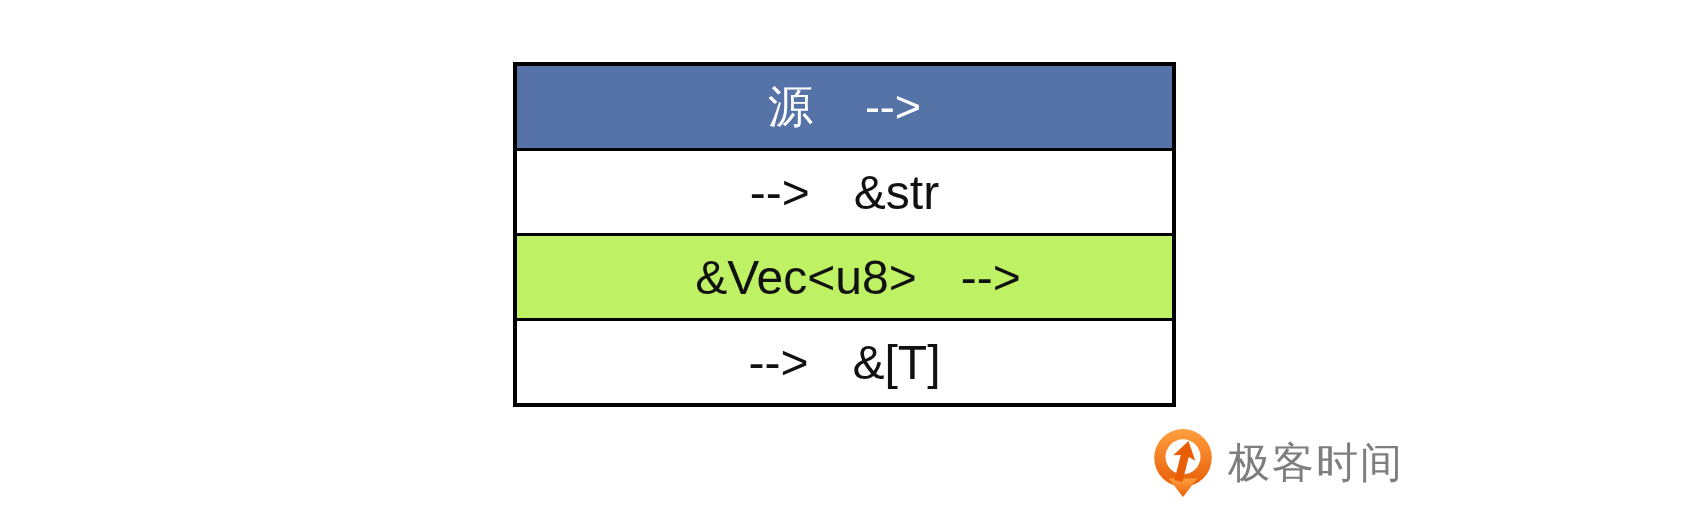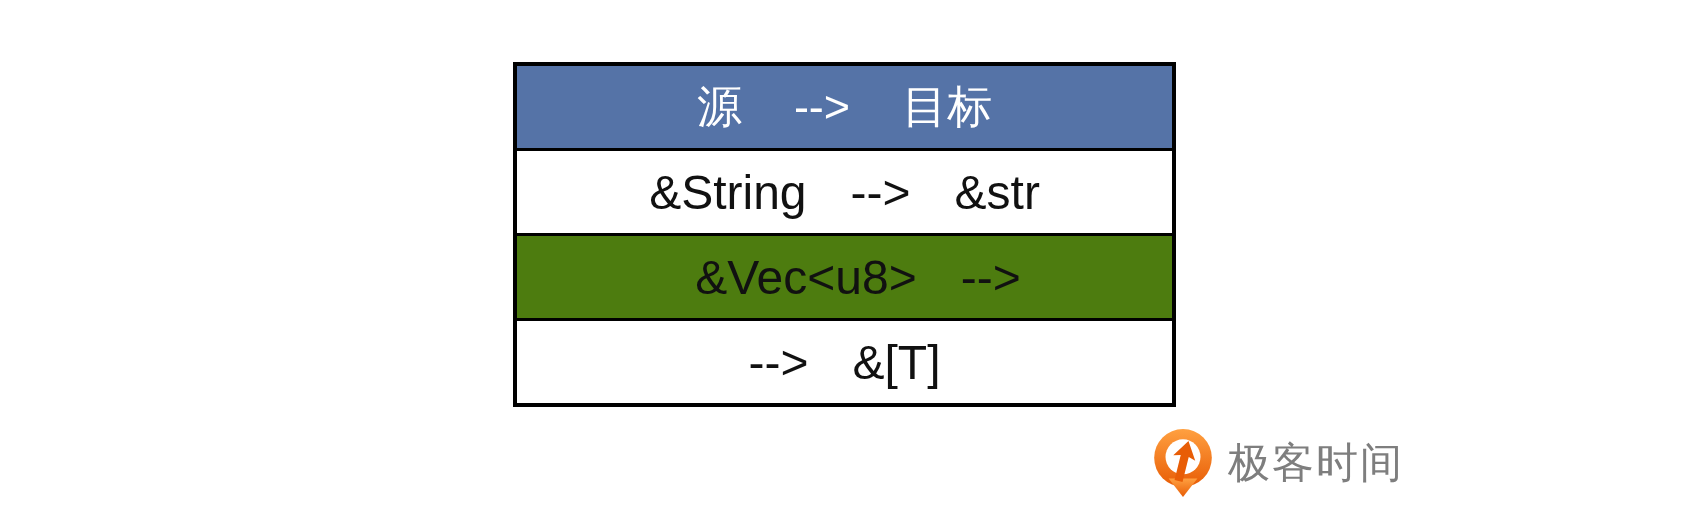--- a/index.html
+++ b/index.html
@@ -67,30 +67,28 @@
 </head>
 <body>
 
 <div class="canvas">
 
   <div class="coercion-table">
 
     <div class="t-row header" style="background: rgb(85, 115, 167);">
       <span>源</span>
       <span>--&gt;</span>
-      <span>目标</span>
     </div>
 
     <div class="t-row body" style="background: rgb(255, 255, 255);">
-      <span>&amp;String</span>
       <span>--&gt;</span>
       <span>&amp;str</span>
     </div>
 
-    <div class="t-row body" style="background: #4d7c0f; padding-left: 27px;">
+    <div class="t-row body" style="background: #bef264; padding-left: 27px;">
       <span>&amp;Vec&lt;u8&gt;</span>
       <span>--&gt;</span>
     </div>
 
     <div class="t-row body" style="background: rgb(255, 255, 255);">
       <span>--&gt;</span>
       <span>&amp;[T]</span>
     </div>
 
   </div>

